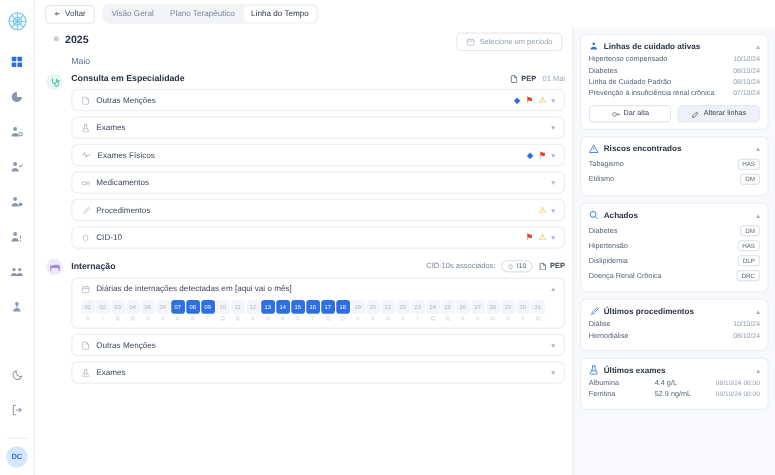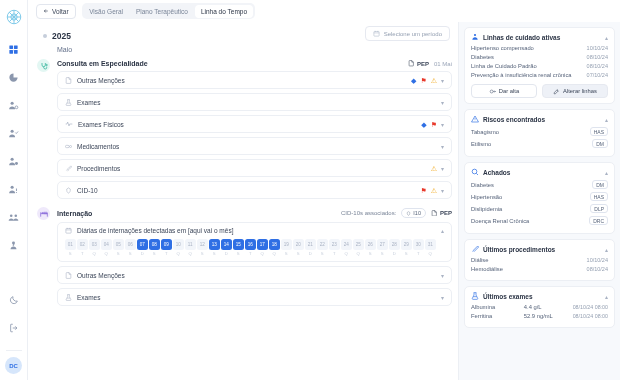--- a/index.html
+++ b/index.html
@@ -61,21 +61,21 @@
     height: 13px; line-height: 13px; border-radius: 4px; cursor: pointer; white-space: nowrap;
   }
   .tab.active { background: #ffffff; color: #2b3445; }
 
   .body { flex: 1 1 auto; display: flex; overflow: hidden; }
 
   
   .timeline {
     flex: 1 1 auto; padding: 4px 6px 0 6px; overflow: hidden; position: relative;
   }
-  .tl-head { display: flex; align-items: flex-end; justify-content: space-between; padding-right: 2px; }
+  .tl-head { display: flex; align-items: flex-start; justify-content: space-between; padding-right: 2px; }
   .year-wrap { display: flex; align-items: center; gap: 5px; padding-left: 9px; }
   .dot { width: 4px; height: 4px; border-radius: 50%; background: #c6cedb; }
   .year { font-size: 8.5px; font-weight: bold; color: #2b3445; }
   .btn-period {
     display: flex; align-items: center; gap: 4px;
     height: 15px; padding: 0 7px;
     border: 1px solid #e6e9f0; border-radius: 4px;
     background: #fff; font-size: 6px; color: #95a0b2; cursor: pointer; white-space: nowrap;
   }
   .month { font-size: 7px; color: #63708a; margin: 5px 0 0 23px; }

